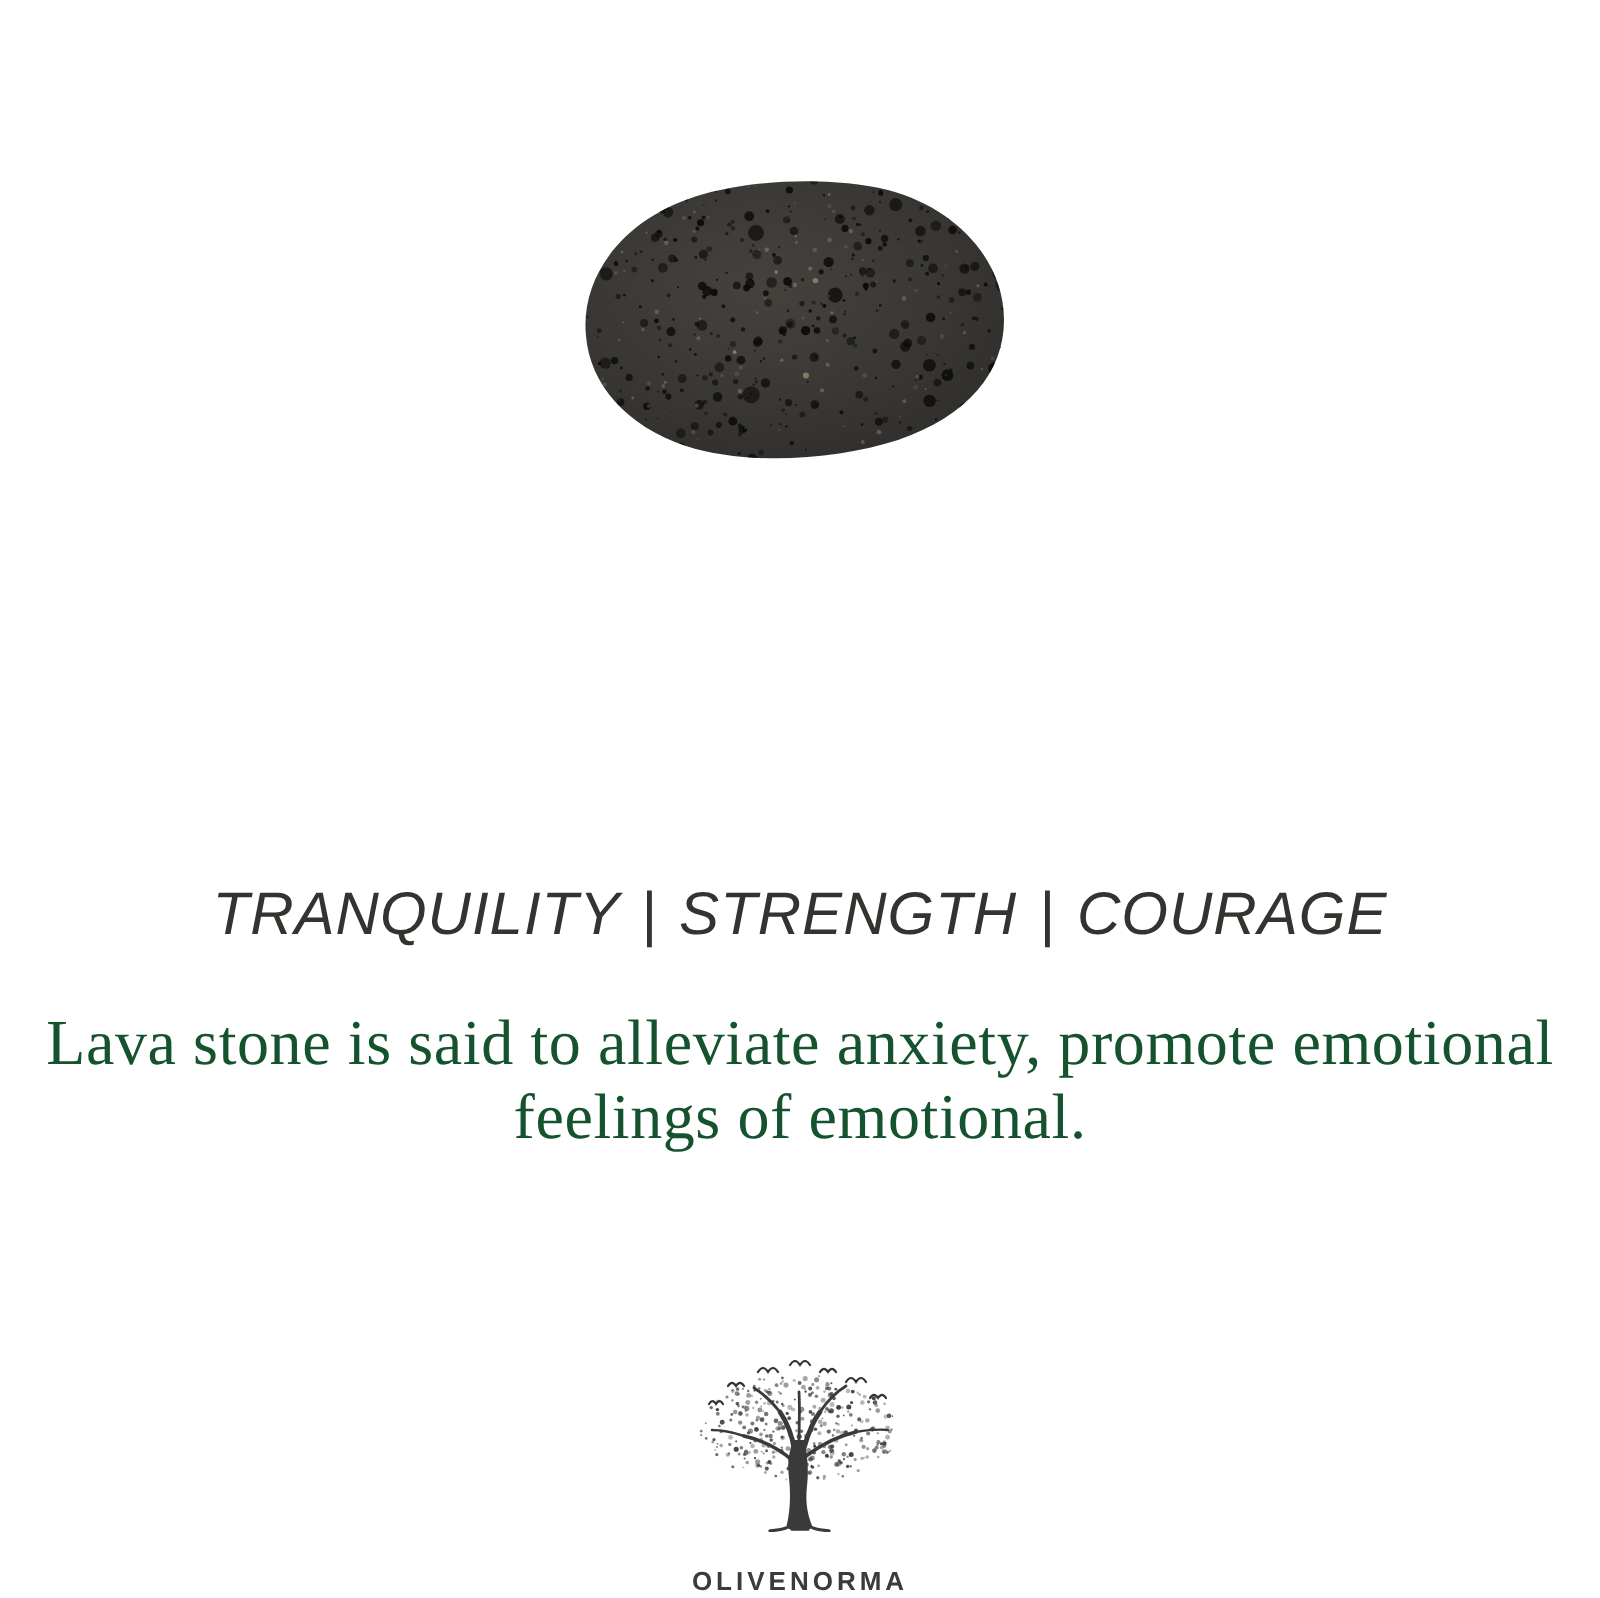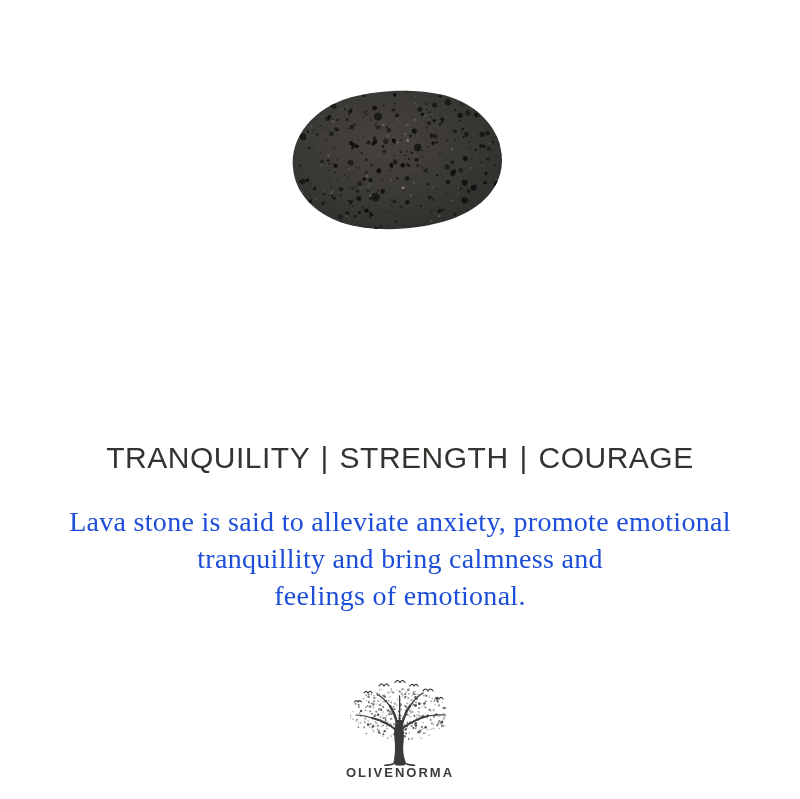--- a/index.html
+++ b/index.html
@@ -9,31 +9,31 @@
   }
   .stone-wrap{position:absolute;left:286px;top:88px;width:222px;height:146px;}
   .title{
     position:absolute;left:0;top:334px;width:800px;text-align:center;
     font-family:"Liberation Serif",serif;font-weight:700;font-size:66px;line-height:66px;
     color:#2f2d2a;word-spacing:26px;letter-spacing:1px;
   }
   .subtitle{
     position:absolute;left:0;top:442px;width:800px;text-align:center;
     font-family:"Liberation Sans",sans-serif;font-weight:400;font-size:30px;line-height:32px;
-    color:#343330;letter-spacing:0.5px;word-spacing:2px;
+    color:#343330;letter-spacing:0.5px;word-spacing:2px;font-style:italic;
   }
   .description{
     position:absolute;left:0;top:503px;width:800px;text-align:center;
-    font-family:"Liberation Serif",serif;font-size:28px;line-height:37px;
-    color:#1d4ed8;letter-spacing:0.3px;
+    font-family:"Liberation Serif",serif;font-size:32px;line-height:37px;
+    color:#14532d;letter-spacing:0.3px;
   }
   .brand{position:absolute;left:0;top:680px;width:800px;text-align:center;}
   .brand svg{display:block;margin:0 auto;}
   .brand-name{
-    margin-top:0;
+    margin-top:18px;
     font-family:"Liberation Sans",sans-serif;font-weight:700;font-size:13px;line-height:14px;
     color:#3b3b3b;letter-spacing:2px;
   }
 </style>
 </head>
 <body>
 
 <div class="canvas">
 
   <div class="stone-wrap">
@@ -600,21 +600,20 @@
           <circle cx="121.7" cy="52.3" r="1.34" fill="#c9b98a" fill-opacity="0.50"></circle>
         </g>
     </svg>
   </div>
 
 
   <div class="subtitle">TRANQUILITY | STRENGTH | COURAGE</div>
 
   <div class="description">
     <div>Lava stone is said to alleviate anxiety, promote emotional</div>
-    <div>tranquillity and bring calmness and</div>
     <div>feelings of emotional.</div>
   </div>
 
   <div class="brand">
     <svg id="tree-svg" width="112" height="86" viewBox="0 0 112 86">
 
       <path fill="#3a3a3a" d="M49 84 C51 77, 51.5 68, 50.5 59 C49.5 50, 51 45, 52.5 40
                L58.5 40 C59.5 47, 60.5 55, 59.5 63 C58.5 72, 60 78, 62.5 84
                C58 85.5, 53 85.5, 49 84 Z"></path>
 

